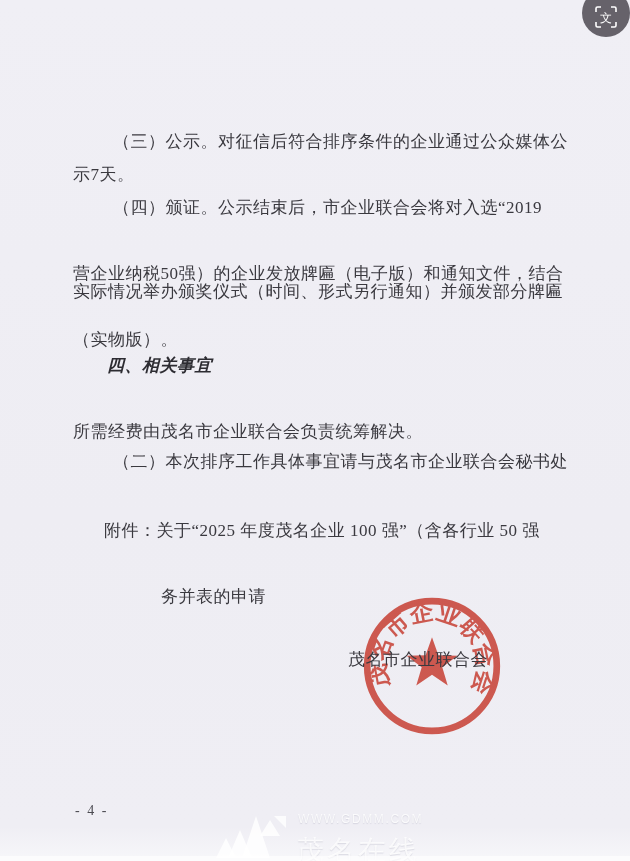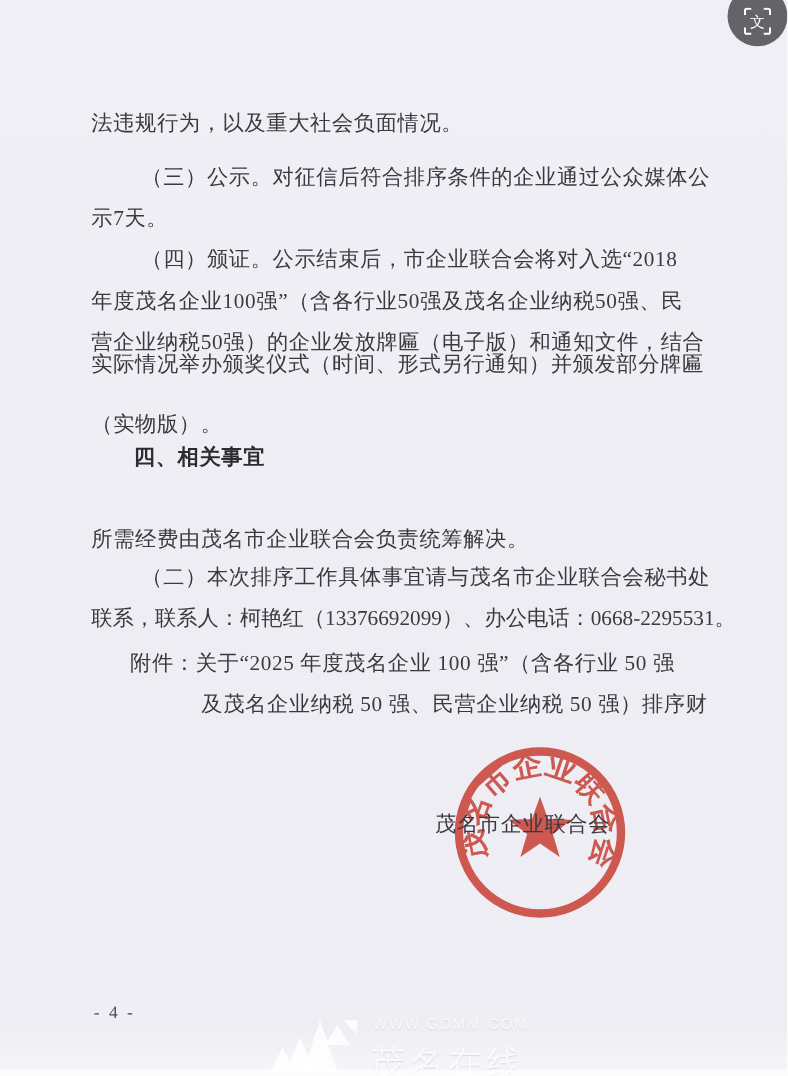--- a/index.html
+++ b/index.html
@@ -11,21 +11,21 @@
     font-family:"Liberation Serif","DejaVu Serif",serif;
   }
   .ln{
     position:absolute;
     white-space:pre;
     font-size:17px;
     letter-spacing:0.5px;
     color:#3a393f;
     line-height:24px;
   }
-  .ln.bold{font-weight:bold;color:#2d2c32;}
+  .ln.bold{font-weight:bold;color:#2d2c32;font-style:italic;}
   .page-num{
     position:absolute;left:75px;top:803px;
     font-size:14px;color:#4c4b52;letter-spacing:2px;
   }
   
   .scan-btn{
     position:absolute;left:582px;top:-11px;
     width:48px;height:48px;border-radius:50%;
     background:rgba(82,79,87,0.88);
     display:flex;align-items:flex-end;justify-content:center;
@@ -58,37 +58,34 @@
       <g stroke="#ffffff" stroke-width="1.6" fill="none">
         <path d="M1 6 V2.5 Q1 1 2.5 1 H6"></path>
         <path d="M16 1 H19.5 Q21 1 21 2.5 V6"></path>
         <path d="M21 16 V19.5 Q21 21 19.5 21 H16"></path>
         <path d="M6 21 H2.5 Q1 21 1 19.5 V16"></path>
       </g>
       <text x="11" y="15.5" text-anchor="middle" font-size="12" fill="#ffffff" font-family="Liberation Sans, DejaVu Sans, sans-serif">文</text>
     </svg>
   </div>
 
-  <div class="ln" style="left:73px;top:87px">法违规行为，以及重大社会负面情况。</div>
   <div class="ln" style="left:113px;top:130px">（三）公示。对征信后符合排序条件的企业通过公众媒体公</div>
   <div class="ln" style="left:73px;top:163px">示7天。</div>
-  <div class="ln" style="left:113px;top:196px">（四）颁证。公示结束后，市企业联合会将对入选“2018</div>
-  <div class="ln" style="left:73px;top:229px">年度茂名企业100强”（含各行业50强及茂名企业纳税50强、民</div>
+  <div class="ln" style="left:113px;top:196px">（四）颁证。公示结束后，市企业联合会将对入选“2019</div>
   <div class="ln" style="left:73px;top:262px">营企业纳税50强）的企业发放牌匾（电子版）和通知文件，结合</div>
   <div class="ln" style="left:73px;top:280px">实际情况举办颁奖仪式（时间、形式另行通知）并颁发部分牌匾</div>
   <div class="ln" style="left:73px;top:328px">（实物版）。</div>
 
   <div class="ln bold" style="left:107px;top:354px">四、相关事宜</div>
 
   <div class="ln" style="left:73px;top:420px">所需经费由茂名市企业联合会负责统筹解决。</div>
   <div class="ln" style="left:113px;top:450px">（二）本次排序工作具体事宜请与茂名市企业联合会秘书处</div>
-  <div class="ln" style="left:73px;top:483px;letter-spacing:0px">联系，联系人：柯艳红（13376692099）、办公电话：0668-2295531。</div>
 
   <div class="ln" style="left:104px;top:519px">附件：关于“2025 年度茂名企业 100 强”（含各行业 50 强</div>
-  <div class="ln" style="left:161px;top:552px">及茂名企业纳税 50 强、民营企业纳税 50 强）排序财</div>
+  <div class="ln" style="left:161px;top:585px">务并表的申请</div>
 
   <div class="seal">
     <svg width="144" height="144" viewBox="0 0 140 140">
       <circle cx="70" cy="70" r="63" fill="none" stroke="#d6493b" stroke-width="6.5"></circle>
       <defs>
         <path id="sealArc" d="M 29.2 89 A 45 45 0 1 1 110.8 89" fill="none"></path>
       </defs>
       <text font-size="23" fill="#d6493b" font-weight="bold" font-family="Liberation Serif, DejaVu Serif, serif">
         <textPath href="#sealArc" startOffset="0" textLength="186" lengthAdjust="spacing">茂名市企业联合会</textPath>
       </text>

